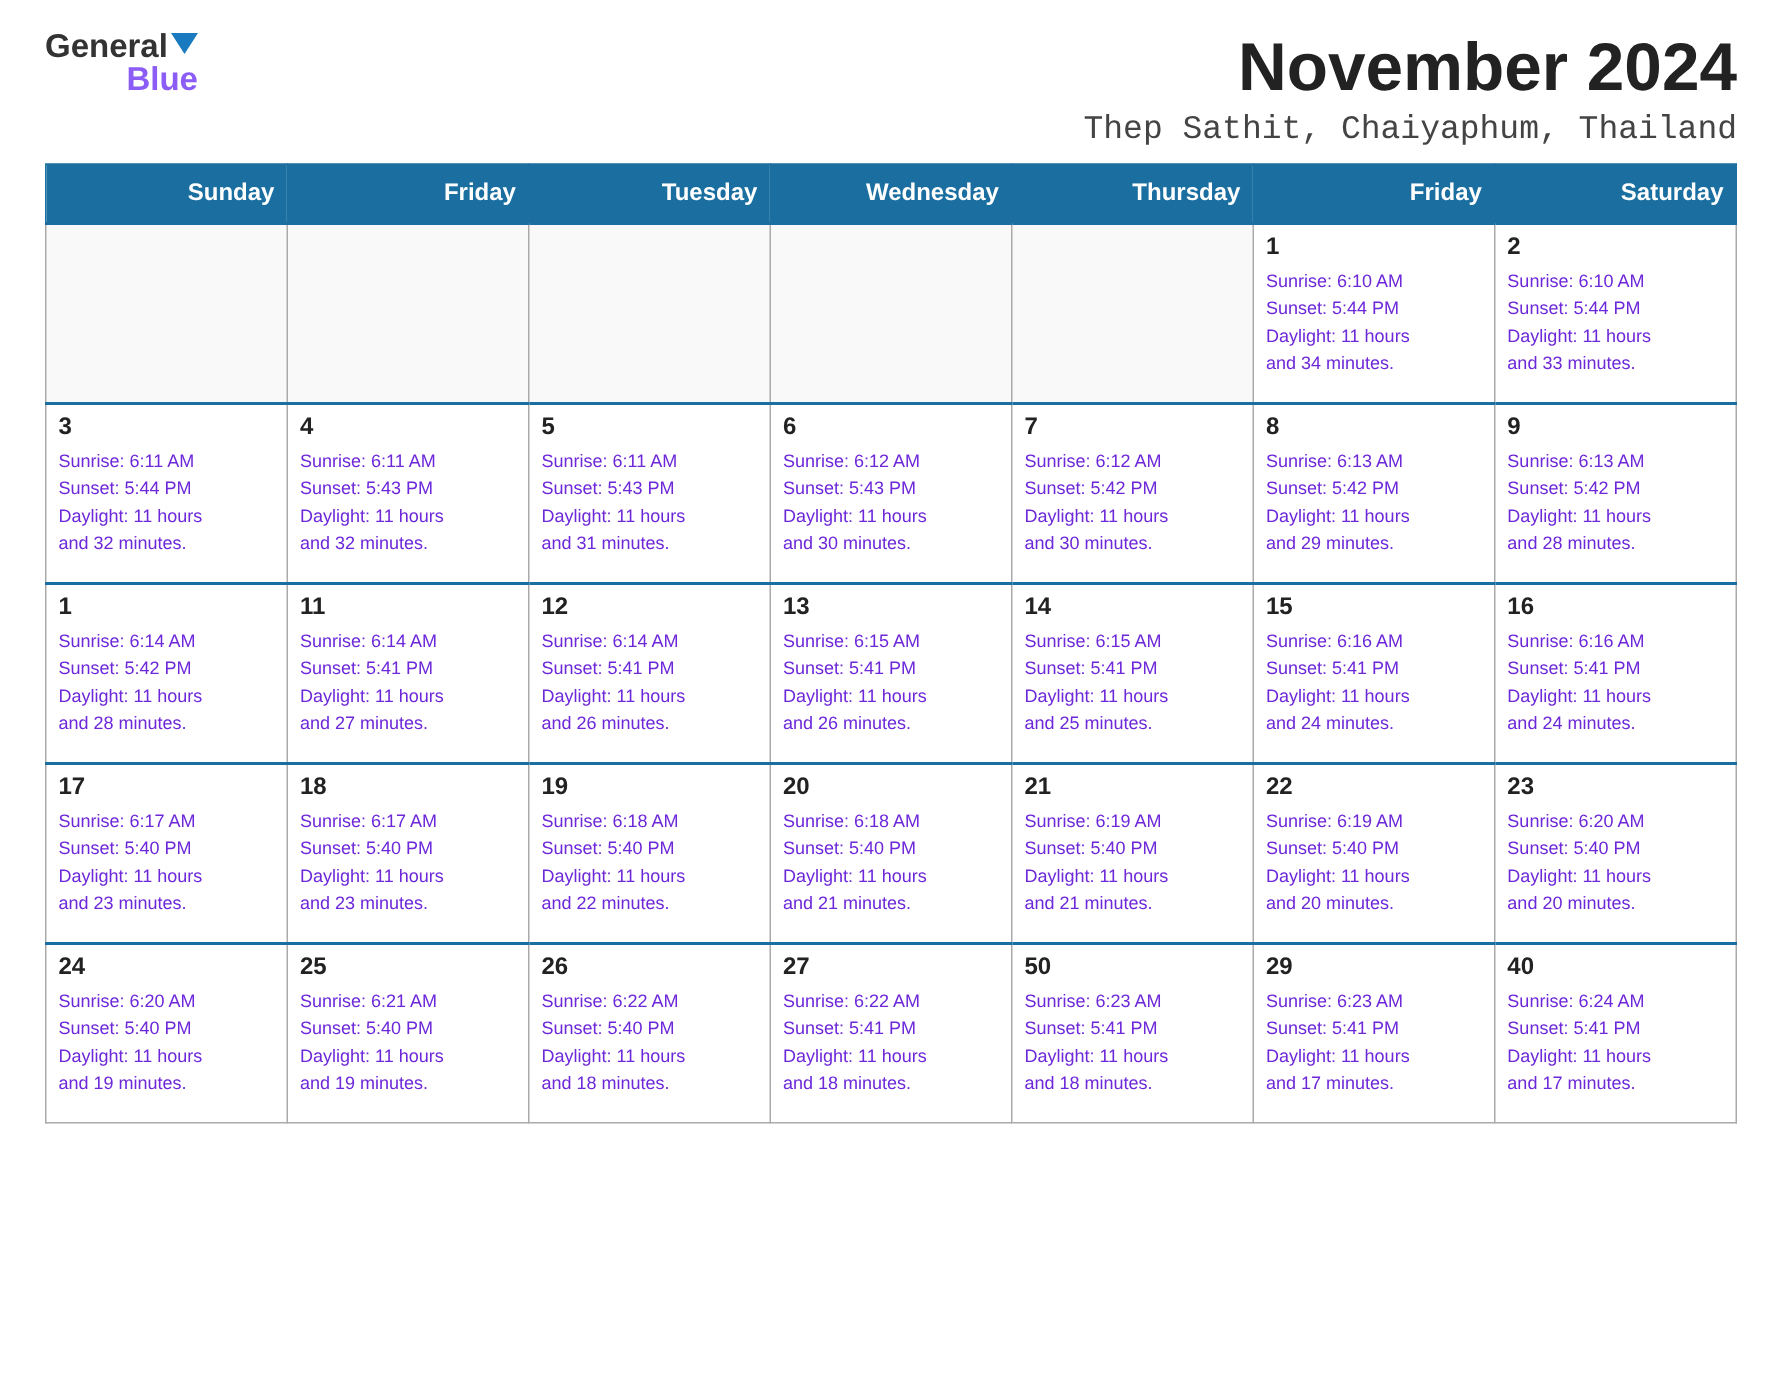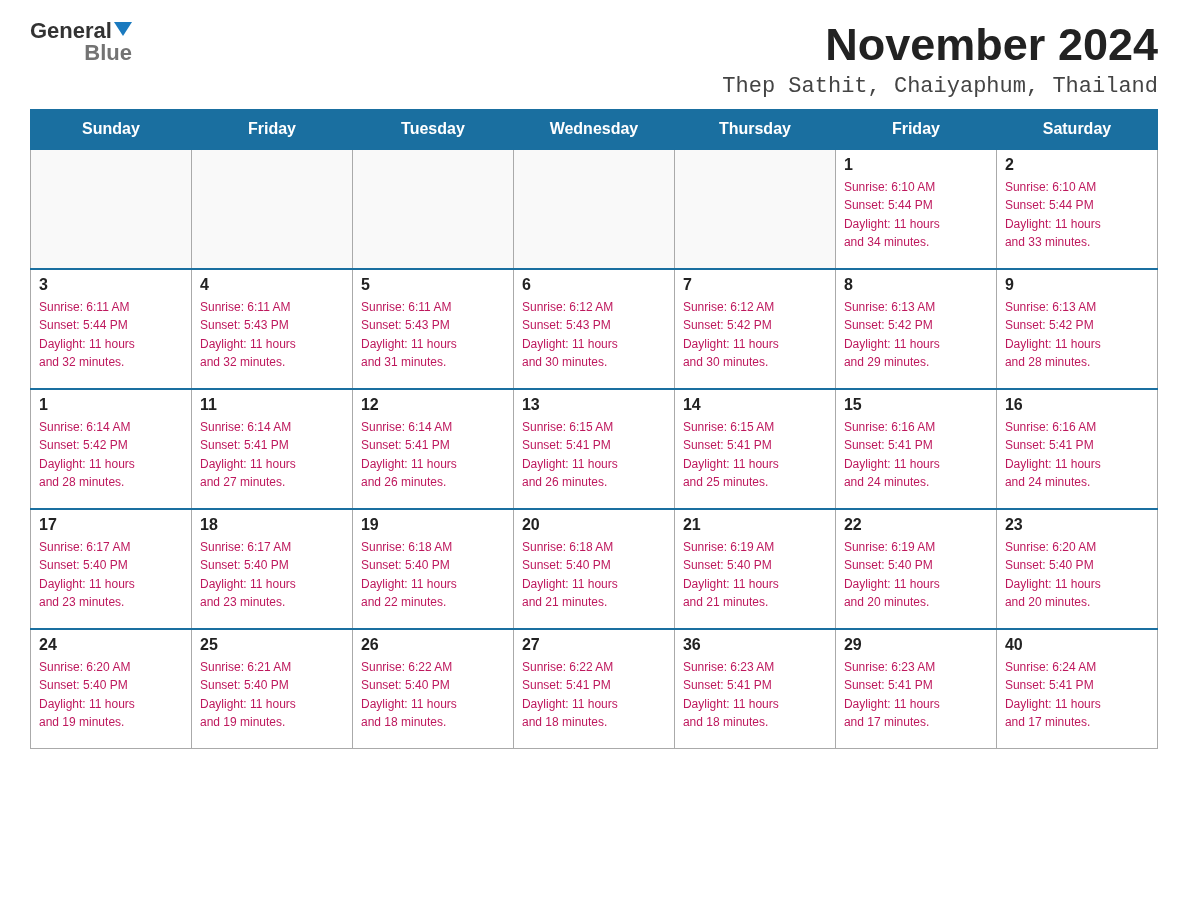--- a/index.html
+++ b/index.html
@@ -36,21 +36,21 @@
       border-left: 9px solid transparent;
       border-right: 9px solid transparent;
       border-top: 14px solid #1a7abf;
       margin-left: 2px;
       vertical-align: middle;
       margin-top: -4px;
     }
     .logo-blue-text {
       font-size: 22px;
       font-weight: bold;
-      color: #737373;
+      color: #8b5cf6;
       margin-top: -2px;
       padding-left: 2px;
     }
     .title-area {
       text-align: right;
     }
     .month-title {
       font-size: 45px;
       font-weight: bold;
       color: #222;
@@ -66,21 +66,21 @@
       width: 100%;
       border-collapse: collapse;
       margin-top: 8px;
     }
     .calendar-table th {
       background-color: #1a6fa0;
       color: #fff;
       font-size: 16px;
       font-weight: bold;
       padding: 10px 8px;
-      text-align: center;
+      text-align: right;
       border: 1px solid #1a6fa0;
     }
     .calendar-table td {
       border: 1px solid #aaa;
       vertical-align: top;
       padding: 6px 8px;
       width: 14.285%;
       min-height: 110px;
       height: 120px;
     }
@@ -89,21 +89,21 @@
     }
     .day-number {
       font-size: 16px;
       font-weight: bold;
       color: #222;
       display: block;
       margin-bottom: 4px;
     }
     .day-info {
       font-size: 12px;
-      color: #be185d;
+      color: #6d28d9;
       line-height: 1.55;
     }
     .empty-cell {
       background: #f9f9f9;
     }
   </style>
 </head>
 <body>
 
 <div class="header-area">
@@ -248,21 +248,21 @@
         </td>
         <td>
           <span class="day-number">26</span>
           <div class="day-info">Sunrise: 6:22 AM<br>Sunset: 5:40 PM<br>Daylight: 11 hours<br>and 18 minutes.</div>
         </td>
         <td>
           <span class="day-number">27</span>
           <div class="day-info">Sunrise: 6:22 AM<br>Sunset: 5:41 PM<br>Daylight: 11 hours<br>and 18 minutes.</div>
         </td>
         <td>
-          <span class="day-number">36</span>
+          <span class="day-number">50</span>
           <div class="day-info">Sunrise: 6:23 AM<br>Sunset: 5:41 PM<br>Daylight: 11 hours<br>and 18 minutes.</div>
         </td>
         <td>
           <span class="day-number">29</span>
           <div class="day-info">Sunrise: 6:23 AM<br>Sunset: 5:41 PM<br>Daylight: 11 hours<br>and 17 minutes.</div>
         </td>
         <td>
           <span class="day-number">40</span>
           <div class="day-info">Sunrise: 6:24 AM<br>Sunset: 5:41 PM<br>Daylight: 11 hours<br>and 17 minutes.</div>
         </td>

